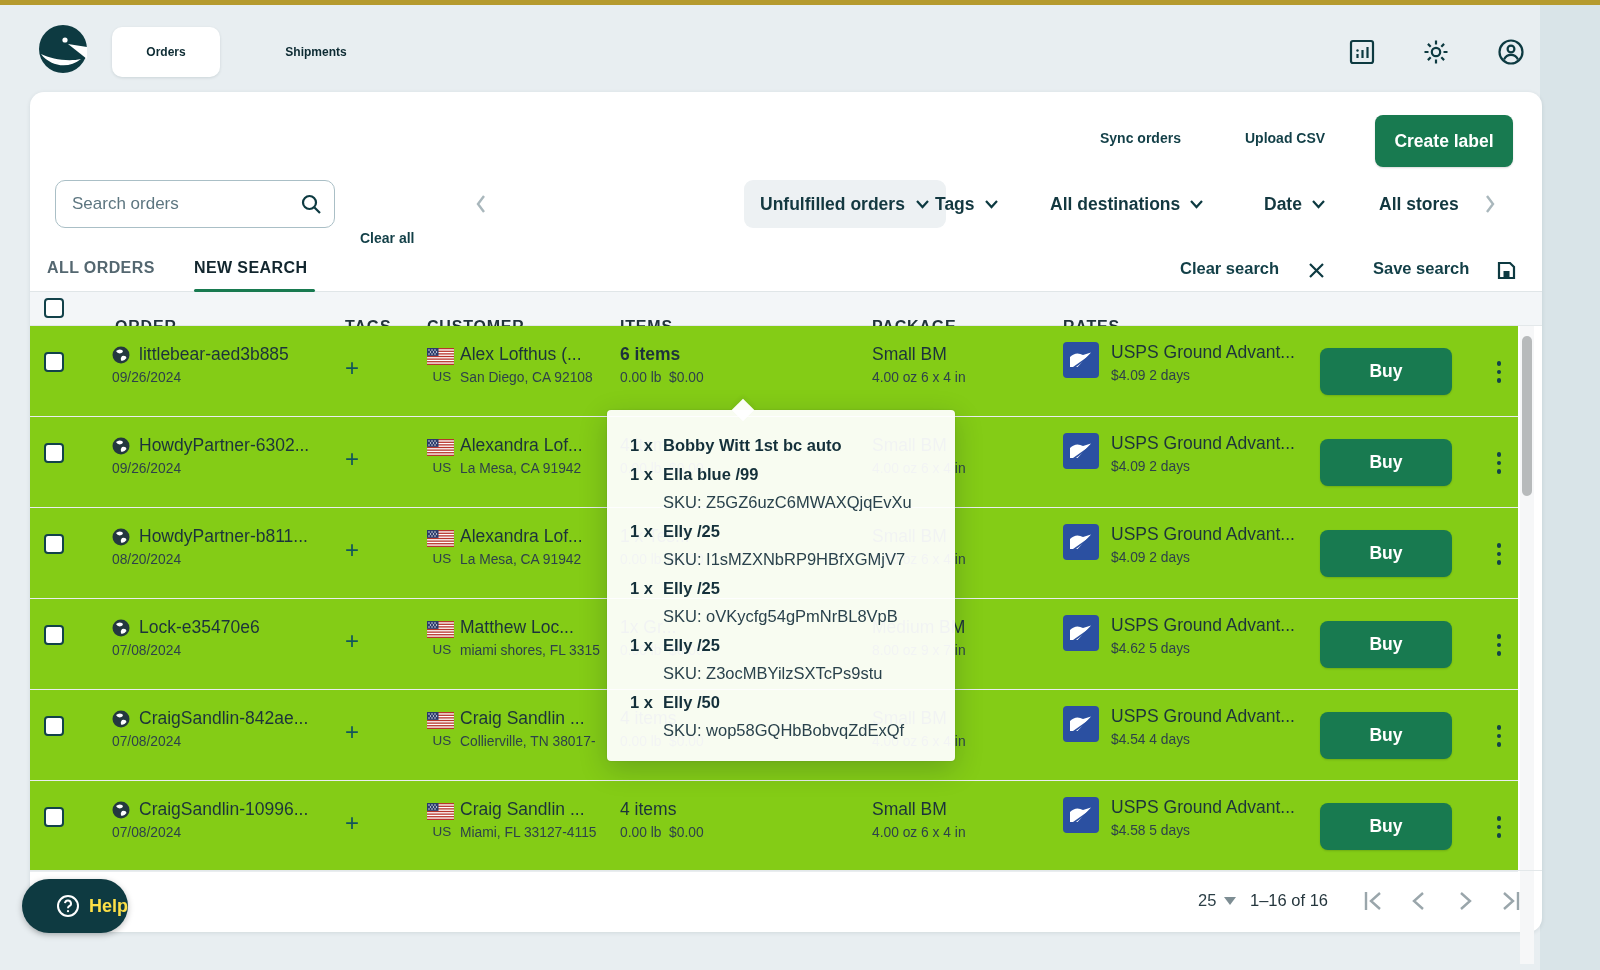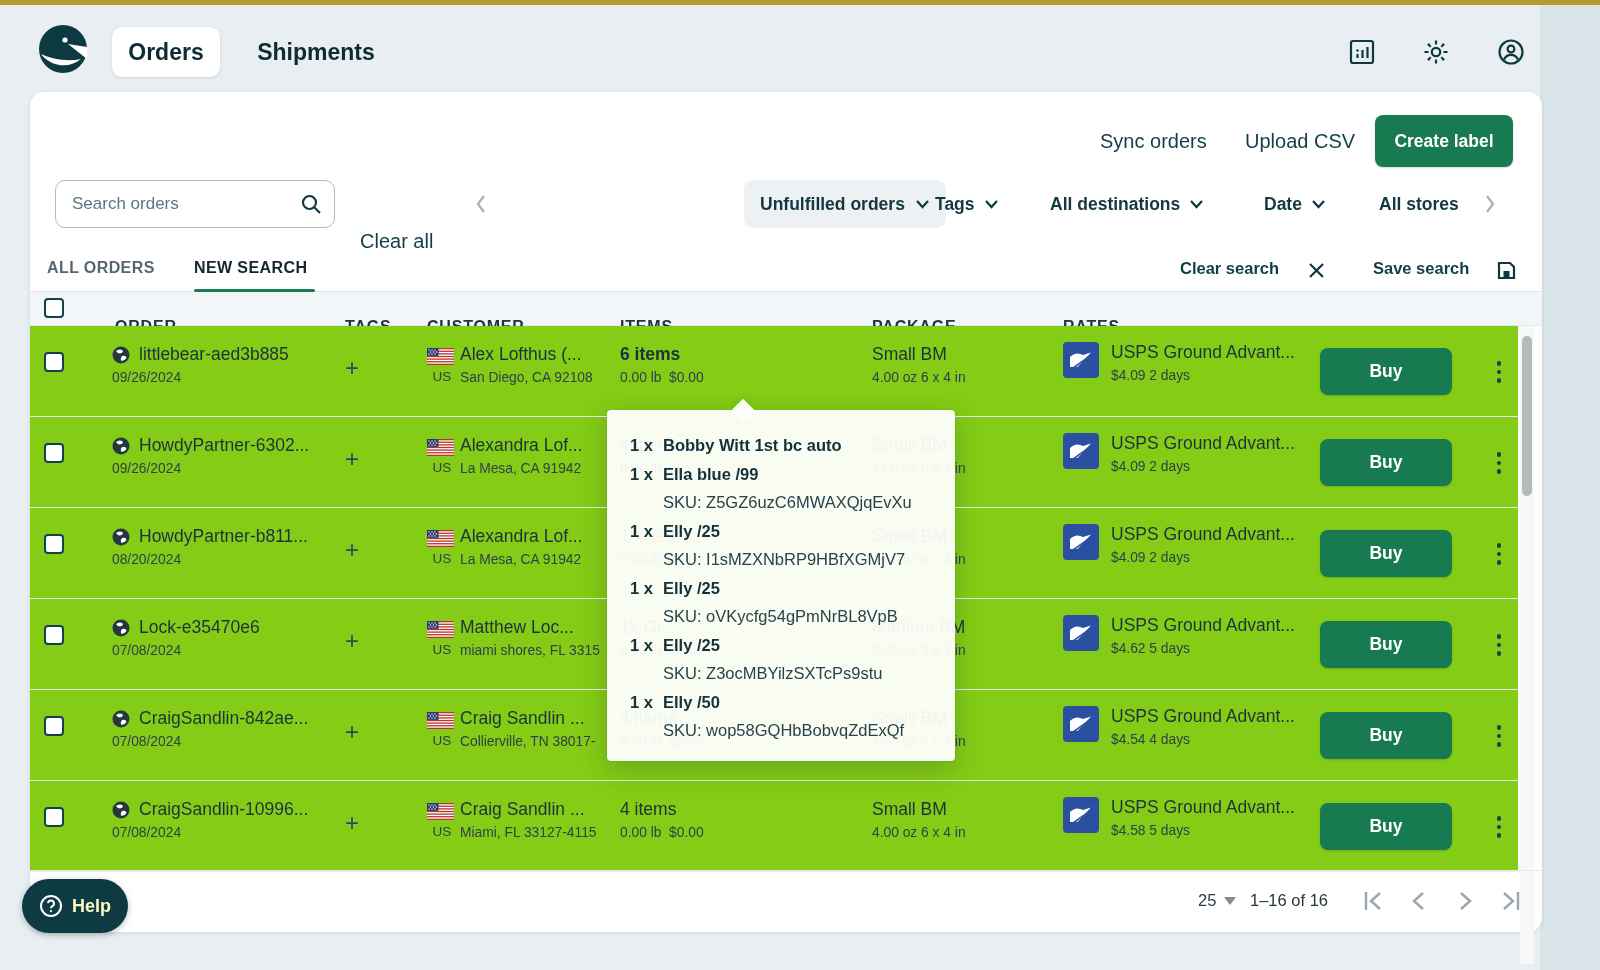--- a/index.html
+++ b/index.html
@@ -8,30 +8,30 @@
     font-family:"Liberation Sans", sans-serif;
     background:linear-gradient(90deg,#e8eef1 0,#e8eef1 1540px,#d9e4e8 1540px);
     position:relative; overflow:hidden; color:#16313a;
   }
   .gold-top { position:absolute; top:0; left:0; width:1600px; height:5px; background:#b59a2e; }
 
   
   .topbar { position:absolute; top:5px; left:0; width:1600px; height:88px; }
   .logo { position:absolute; left:38px; top:19px; width:50px; height:50px; }
   .nav-tab { position:absolute; top:22px; height:50px; display:flex; align-items:center; justify-content:center;
-             font-size:23px; font-weight:700; color:#0d2b33; cursor:pointer; }
+             font-size:12px; font-weight:700; color:#0d2b33; cursor:pointer; }
   .nav-tab.active { left:112px; width:108px; background:#ffffff; border-radius:10px; box-shadow:0 1px 3px rgba(10,40,50,.12); }
   .nav-tab.plain { left:256px; width:120px; }
   .top-icon { position:absolute; top:33px; width:28px; height:28px; cursor:pointer; }
 
   
   .card { position:absolute; left:30px; top:92px; width:1512px; height:840px;
           background:#ffffff; border-radius:14px; box-shadow:0 1px 4px rgba(10,40,50,.10); }
 
-  .text-link { position:absolute; font-size:20px; font-weight:400; color:#123f47; cursor:pointer; }
+  .text-link { position:absolute; font-size:14px; font-weight:700; color:#123f47; cursor:pointer; }
   .btn-green { background:#187a50; color:#fff; border:none; border-radius:8px;
                font-family:"Liberation Sans",sans-serif; font-size:17.5px; font-weight:700; cursor:pointer;
                box-shadow:0 1px 2px rgba(0,0,0,.15); }
   .create-label { position:absolute; left:1345px; top:23px; width:138px; height:52px; }
 
   
   .search-box { position:absolute; left:25px; top:88px; width:280px; height:48px; border:1px solid #aabfc6;
                 border-radius:10px; display:flex; align-items:center; padding:0 12px 0 16px; background:#fff; }
   .search-box input { border:none; outline:none; flex:1; font-size:17px; font-family:"Liberation Sans",sans-serif; color:#1c333b; }
   .search-box input::placeholder { color:#5d7680; }
@@ -84,21 +84,21 @@
              padding:21px 16px 16px 23px; z-index:30; }
   .tooltip .arrow { position:absolute; left:128px; top:-8px; width:16px; height:16px; background:rgba(255,255,255,.97);
                     transform:rotate(45deg); box-shadow:-2px -2px 4px rgba(10,30,40,.06); }
   .tt-item { margin-bottom:1px; }
   .tt-line1 { display:flex; font-size:16.5px; font-weight:700; color:#14303a; line-height:28px; }
   .tt-qty { width:33px; flex:none; }
   .tt-sku { margin-left:33px; font-size:16.5px; color:#2a424c; line-height:28px; white-space:nowrap; }
 
   
   .help-pill { position:absolute; left:22px; top:879px; width:106px; height:54px; background:#0e3a41; border-radius:28px;
-               display:flex; align-items:center; justify-content:center; gap:9px; color:#fef9c3; font-size:18px;
+               display:flex; align-items:center; justify-content:flex-end; gap:9px; color:#fde047; font-size:18px;
                font-weight:700; cursor:pointer; z-index:40; box-shadow:0 2px 6px rgba(0,0,0,.25); }
 
   svg { display:block; }
 </style>
 </head>
 <body>
 
 <div class="gold-top"></div>
 
 <div class="topbar">

